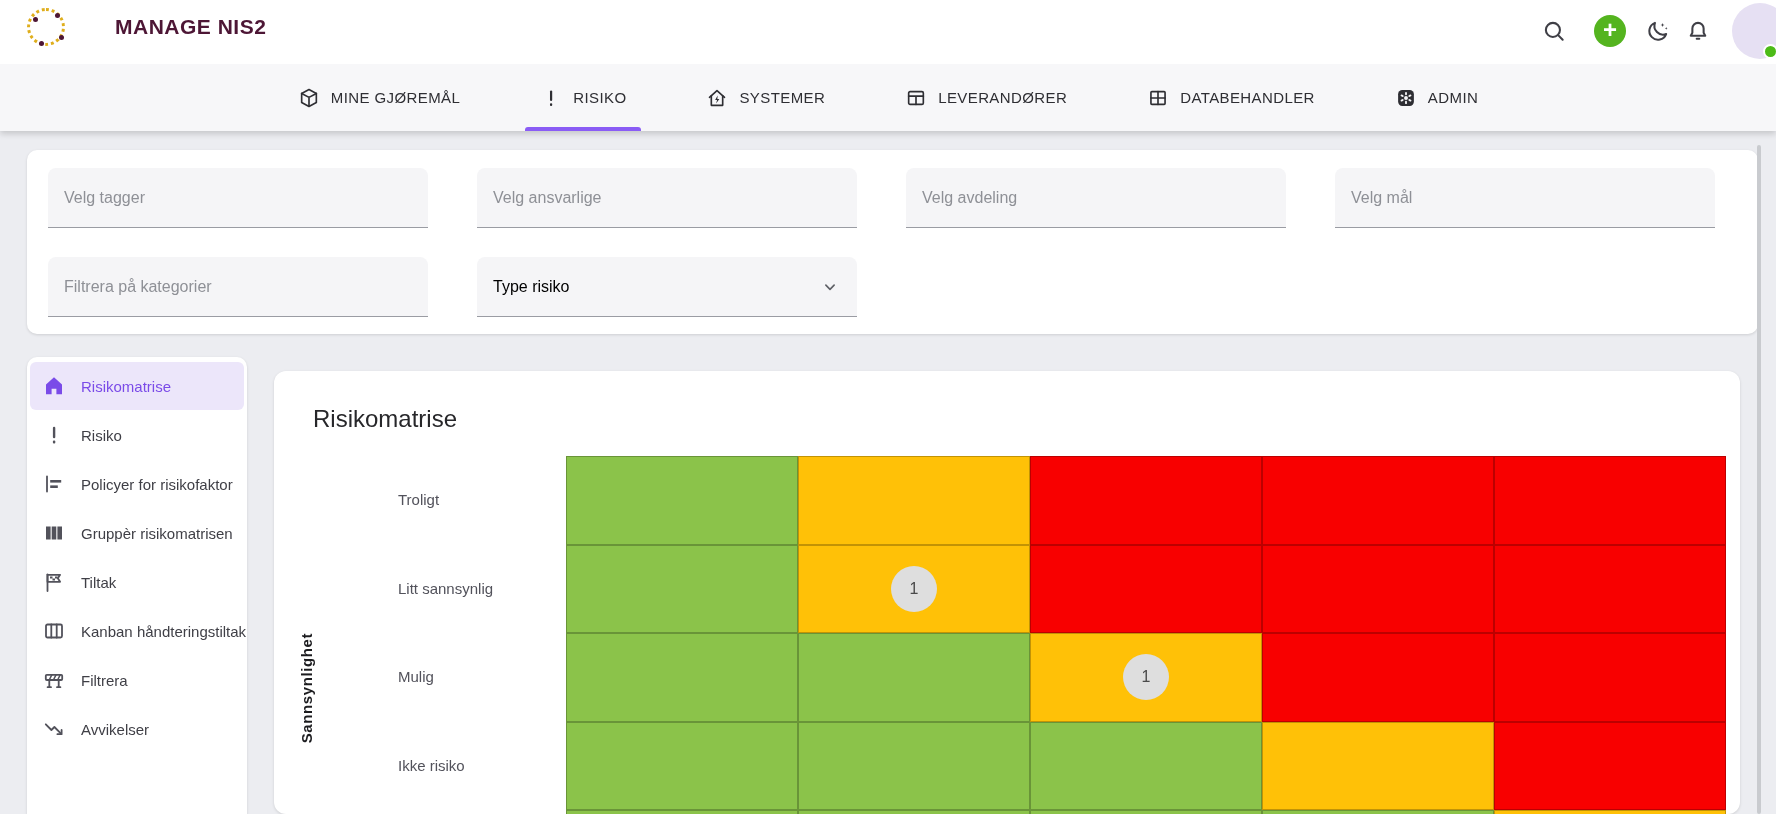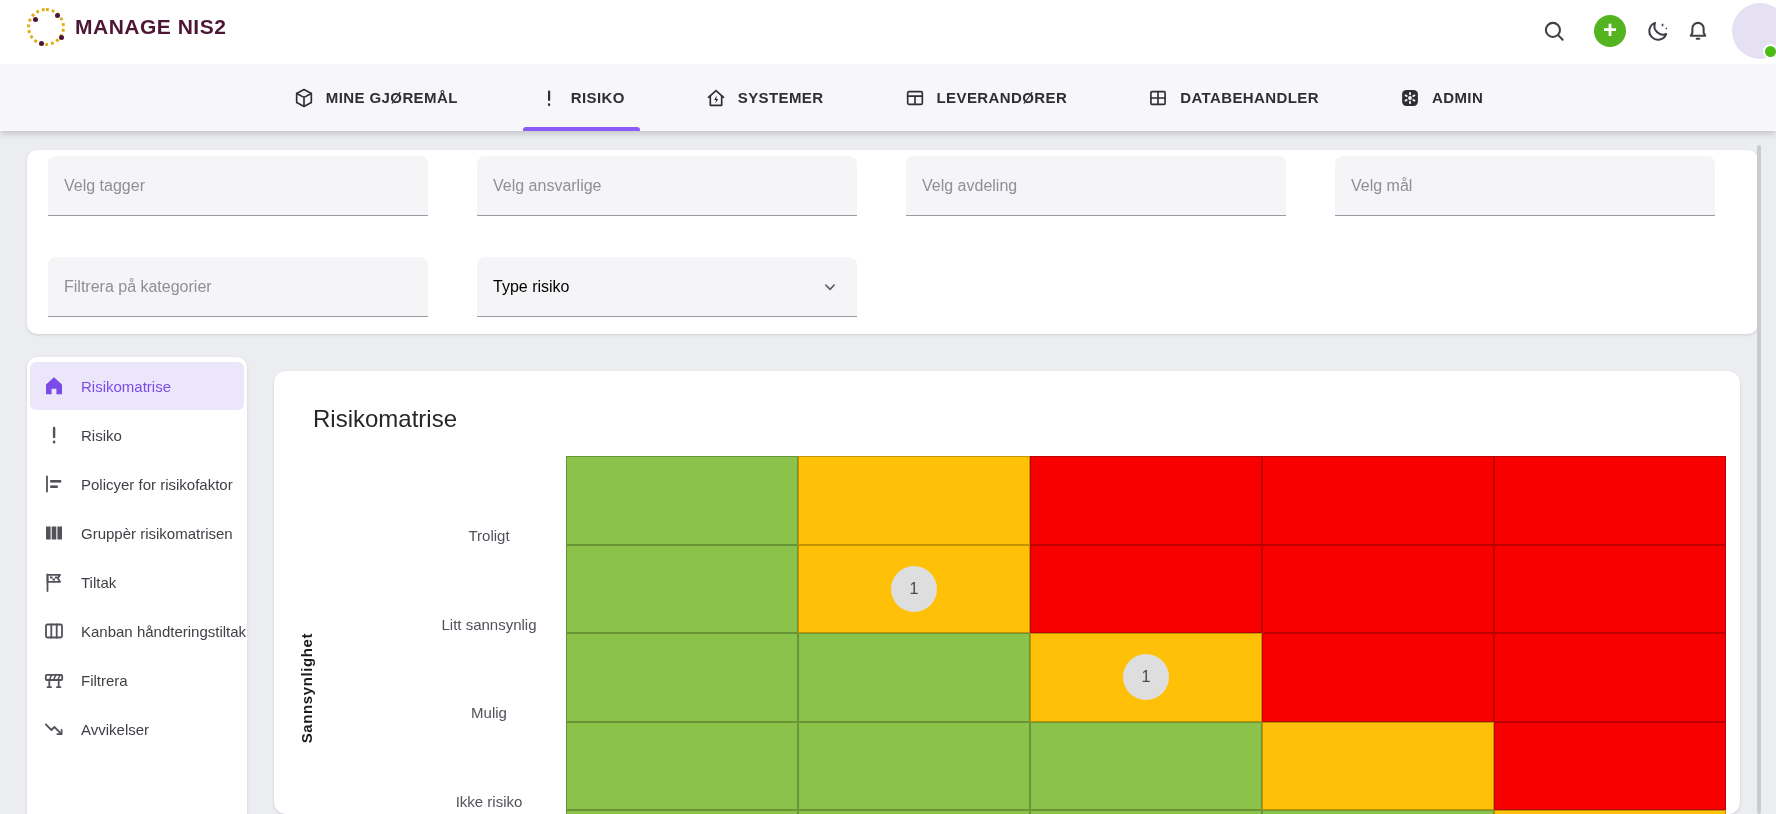--- a/index.html
+++ b/index.html
@@ -6,44 +6,44 @@
   html,body { width:1776px; height:814px; overflow:hidden; }
   body { position:relative; background:#ECEDF1; font-family:"Liberation Sans",sans-serif; }
 
   
   .header { position:absolute; left:0; top:0; width:1776px; height:64px; background:#fff; z-index:30; }
   .logo { position:absolute; left:27px; top:8px; display:flex; align-items:center; gap:10px; }
   .logo-ring { width:38px; height:38px; border:3px dotted #DFAE1C; border-radius:50%; position:relative; }
   .logo-ring::after { content:""; position:absolute; width:5px; height:5px; border-radius:50%;
     background:#4D1635; left:3px; top:6px;
     box-shadow: 22px -4px 0 #4D1635, 26px 18px 0 #4D1635, 6px 24px 0 #4D1635; }
-  .logo-text { font-size:21px; font-weight:800; letter-spacing:.5px; color:#4D1635; }
+  .logo-text { font-size:21px; font-weight:800; letter-spacing:.5px; color:#4D1635;margin-left:40px; }
   .hicon { position:absolute; top:18px; width:26px; height:26px; color:#3F3F46; cursor:pointer; }
   .hicon svg { width:26px; height:26px; }
   .plus-btn { position:absolute; left:1594px; top:15px; width:32px; height:32px; border-radius:50%;
     background:#54B41F; color:#fff; font-size:24px; font-weight:700; display:flex; align-items:center;
     justify-content:center; cursor:pointer; line-height:1; padding-bottom:2px; }
   .avatar { position:absolute; left:1732px; top:3px; width:56px; height:56px; border-radius:50%; background:#E6E0F3; cursor:pointer; }
   .status-dot { position:absolute; left:1763px; top:44px; width:15px; height:15px; border-radius:50%;
     background:#4CBB17; border:2px solid #fff; }
 
   
   .navbar { position:absolute; left:0; top:64px; width:1776px; height:67px; background:#F7F7F9;
     box-shadow:0 3px 6px rgba(0,0,0,.16); display:flex; justify-content:center; gap:50px; z-index:20; }
   .tab { position:relative; display:flex; align-items:center; gap:11px; padding:0 15px; cursor:pointer;
-    font-size:15px; font-weight:700; letter-spacing:.4px; color:#2E2E33; white-space:nowrap; }
+    font-size:15px; font-weight:400; letter-spacing:.4px; color:#2E2E33; white-space:nowrap; }
   .tab .ticon { width:22px; height:22px; color:#2E2E33; display:flex; }
   .tab .ticon svg { width:22px; height:22px; }
   .tab-underline { position:absolute; left:0; right:0; bottom:0; height:4px; background:#8A5CF5; border-radius:3px 3px 0 0; }
 
   
   .card { position:absolute; background:#fff; border-radius:10px; box-shadow:0 1px 3px rgba(0,0,0,.13); }
   .filter-card { left:27px; top:150px; width:1731px; height:184px; }
   .filter-row { position:absolute; left:21px; display:flex; gap:49px; }
-  .filter-row.r1 { top:6px; } .filter-row.r2 { top:107px;text-align:center; }
+  .filter-row.r1 { top:18px; } .filter-row.r2 { top:107px;text-align:center; }
   .field { width:380px; height:60px; background:#F5F5F7; border-radius:8px 8px 0 0;
     border-bottom:1px solid #9A9CA3; display:flex; align-items:center; justify-content:space-between;
     padding:0 16px; font-size:16px; color:#8E9096; cursor:text; }
   .field.select { color:#000000; cursor:pointer; }
   .field .caret { width:22px; height:22px; color:#5E6066; }
 
   
   .sidebar { left:27px; top:357px; width:220px; height:457px; border-radius:10px 10px 0 0; padding-top:4px; }
   .side-item { height:48px; margin:1px 3px; display:flex; align-items:center; gap:15px; padding:0 12px;
     border-radius:6px; font-size:15px; color:#3F3F46; cursor:pointer; white-space:nowrap; }
@@ -53,21 +53,21 @@
   .side-item.active .sicon { color:#7A4BE8; }
 
   
   .main-card { left:274px; top:371px; width:1466px; height:443px; border-radius:12px; }
   .main-title { position:absolute; left:39px; top:34px; font-size:24px; font-weight:500; color:#27272A; }
   .matrix { position:absolute; left:292px; top:85px; width:1160px; height:358px; overflow:hidden;
     display:grid; grid-template-columns:repeat(5,232px); grid-template-rows:repeat(5,88.5px); }
   .cell { border:1px solid rgba(0,0,0,.24); }
   .badge { position:absolute; width:46px; height:46px; border-radius:50%; background:#DEDEDE;
     display:flex; align-items:center; justify-content:center; font-size:16px; color:#4A4A4A; cursor:pointer; }
-  .row-label { position:absolute; left:135px; width:160px; text-align:center; font-size:15px; color:#52525B; line-height:18px;margin-top:36px; }
+  .row-label { position:absolute; left:124px; width:160px; text-align:left; font-size:15px; color:#52525B; line-height:18px; }
   .axis-label { position:absolute; left:24px; top:262px; writing-mode:vertical-rl; transform:rotate(180deg);
     font-size:15px; font-weight:700; letter-spacing:.6px; color:#1C1C1F; }
 
   .scrollbar-thumb { position:absolute; right:15px; top:145px; width:4px; height:669px; background:#C9CBCF; border-radius:2px; cursor:grab; }
 </style>
 </head>
 <body>
 
 <div class="header">
   <div class="logo">

